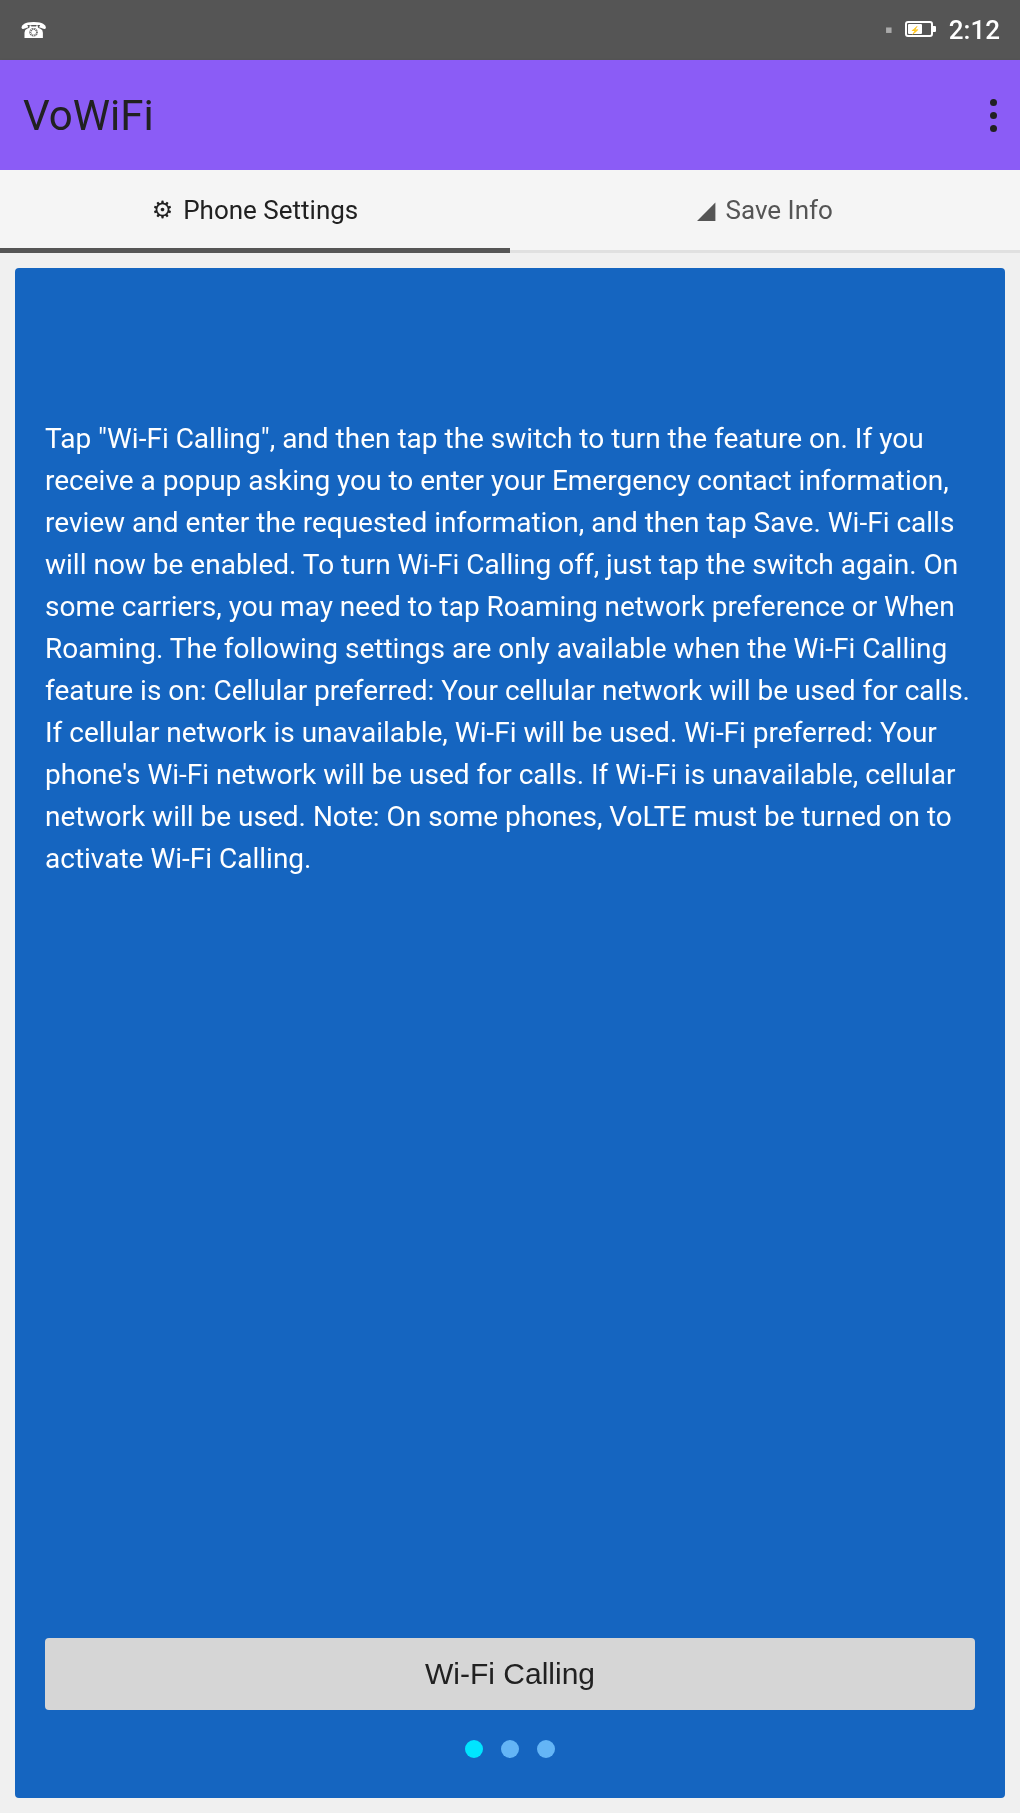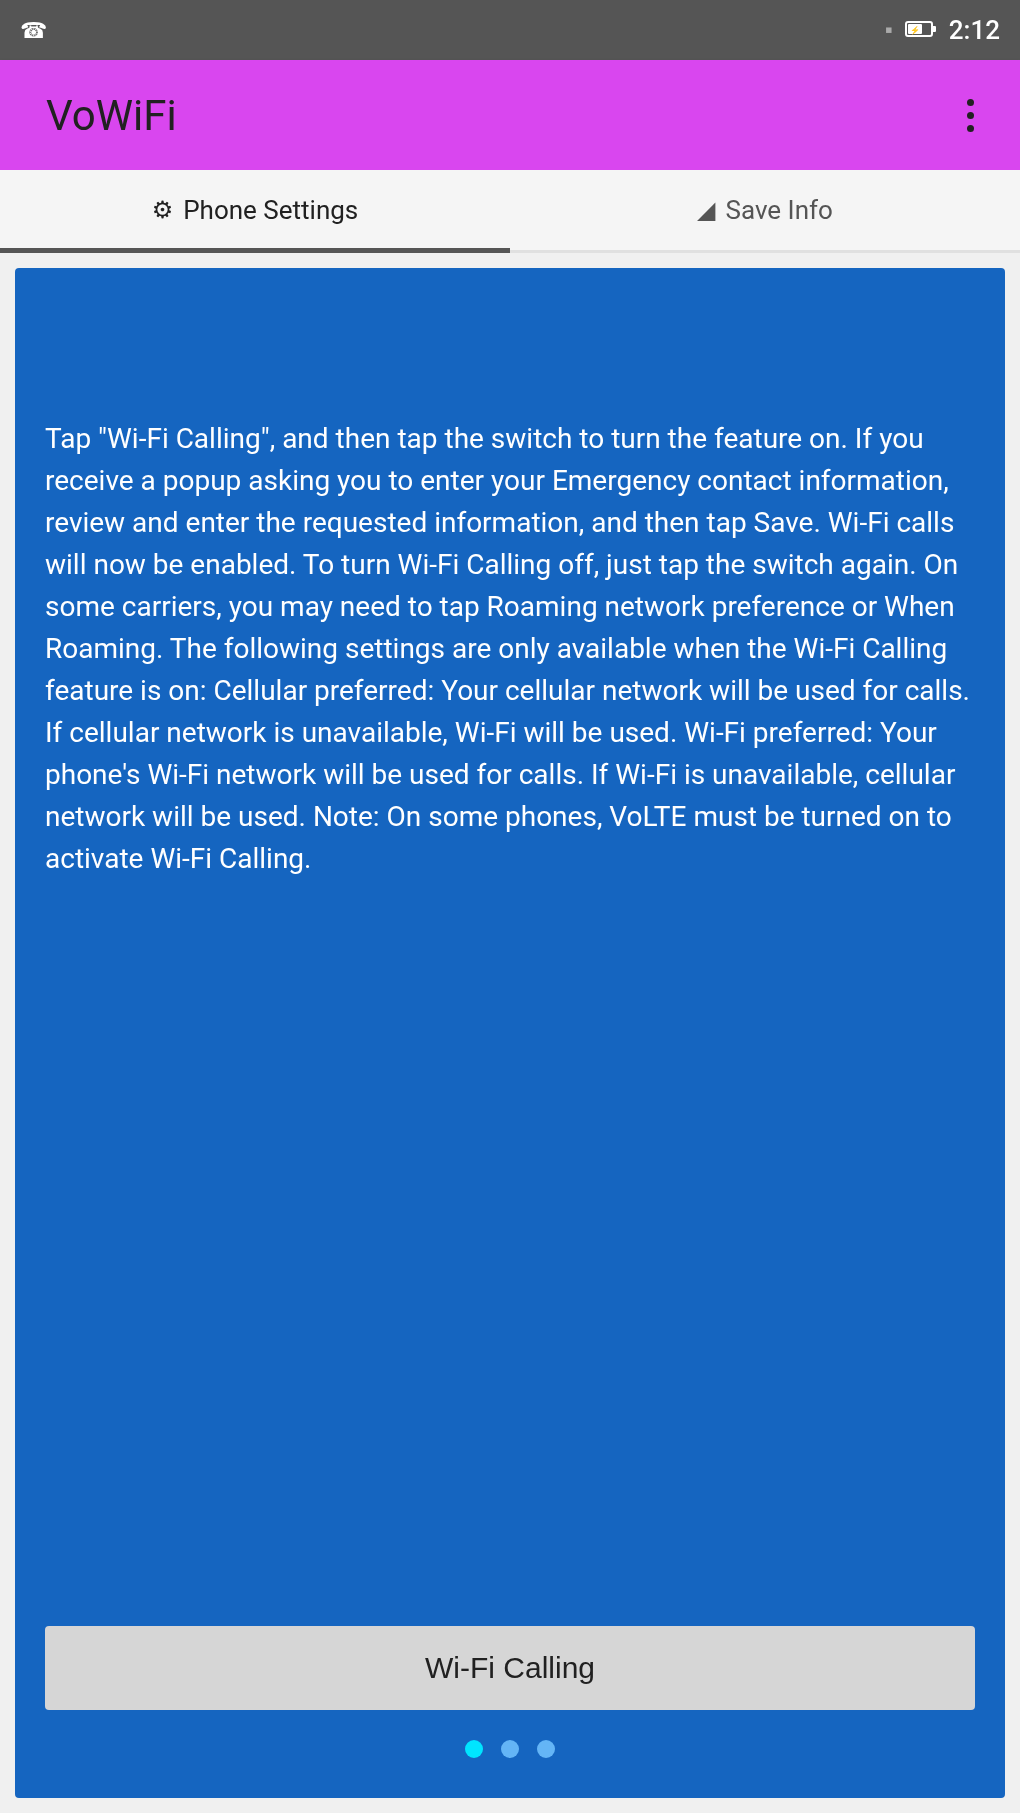--- a/index.html
+++ b/index.html
@@ -34,26 +34,26 @@
       font-size: 26px;
       font-weight: 500;
     }
     .status-icon {
       color: white;
       font-size: 22px;
     }
 
     
     .app-bar {
-      background: #d946ef;
+      background: #8b5cf6;
       height: 110px;
       display: flex;
       align-items: center;
       justify-content: space-between;
-      padding: 0 46px;
+      padding: 0 23px;
       box-shadow: 0 2px 4px rgba(0,0,0,0.15);
     }
     .app-title {
       font-size: 42px;
       font-weight: 400;
       color: #212121;
     }
     .overflow-menu-icon {
       color: #212121;
       font-size: 36px;
@@ -128,21 +128,21 @@
       display: flex;
       flex-direction: column;
       gap: 30px;
       margin-top: 40px;
     }
 
     .action-button {
       background: #d6d6d6;
       border: none;
       border-radius: 4px;
-      height: 84px;
+      height: 72px;
       font-size: 30px;
       color: #212121;
       cursor: pointer;
       width: 100%;
     }
 
     
     .dots-indicator {
       display: flex;
       justify-content: center;

